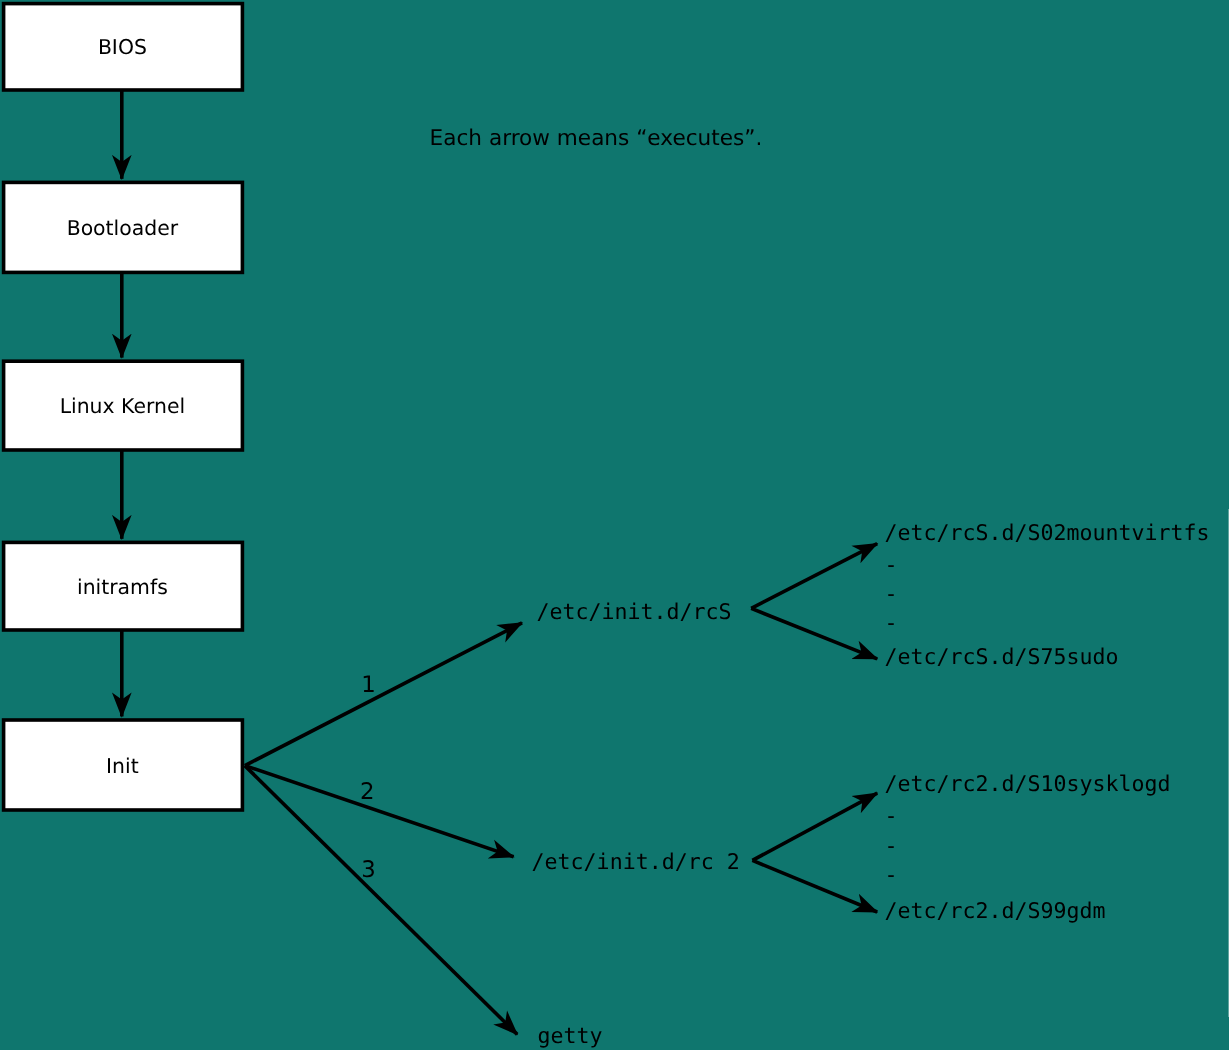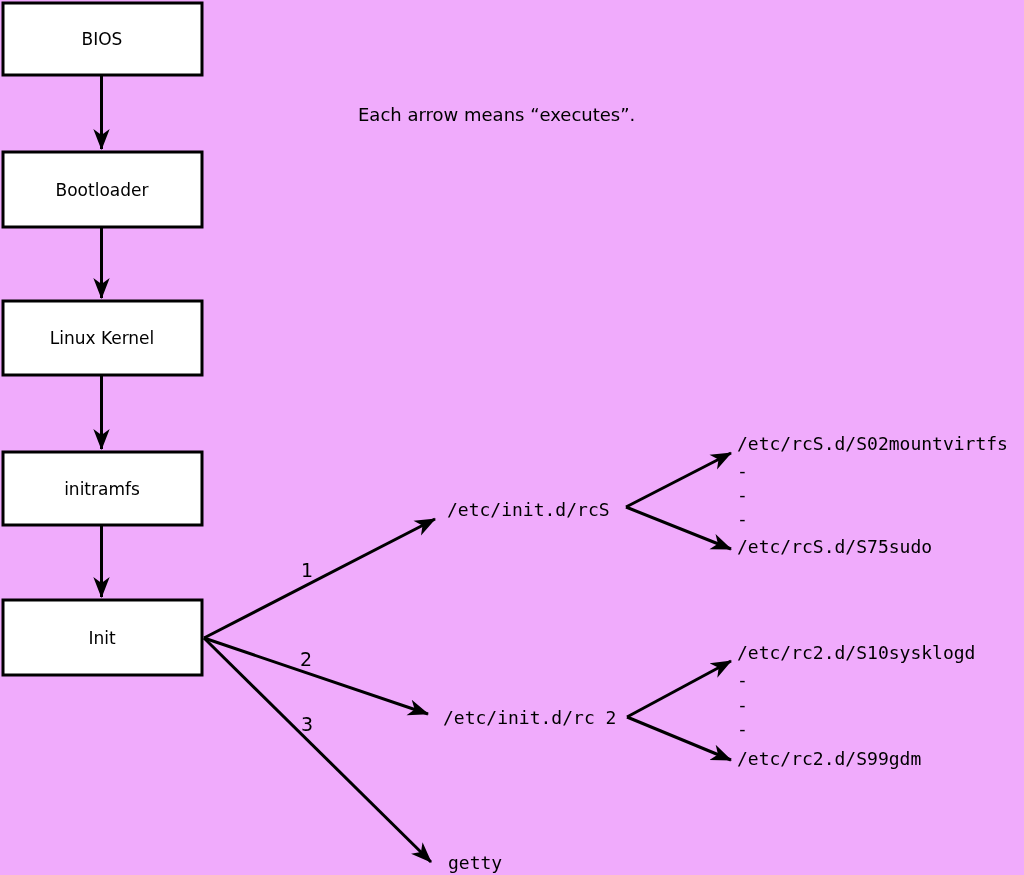--- a/index.html
+++ b/index.html
@@ -4,21 +4,21 @@
 <style>
   html, body {
     margin: 0;
     padding: 0;
     background: #ffffff;
   }
   .stage {
     position: relative;
     width: 1024px;
     height: 875px;
-    background: #f0abfc;
+    background: #0f766e;
     overflow: hidden;
   }
   svg { display: block; }
   .node-rect {
     fill: #ffffff;
     stroke: #000000;
     stroke-width: 3;
   }
   .edge {
     stroke: #000000;

